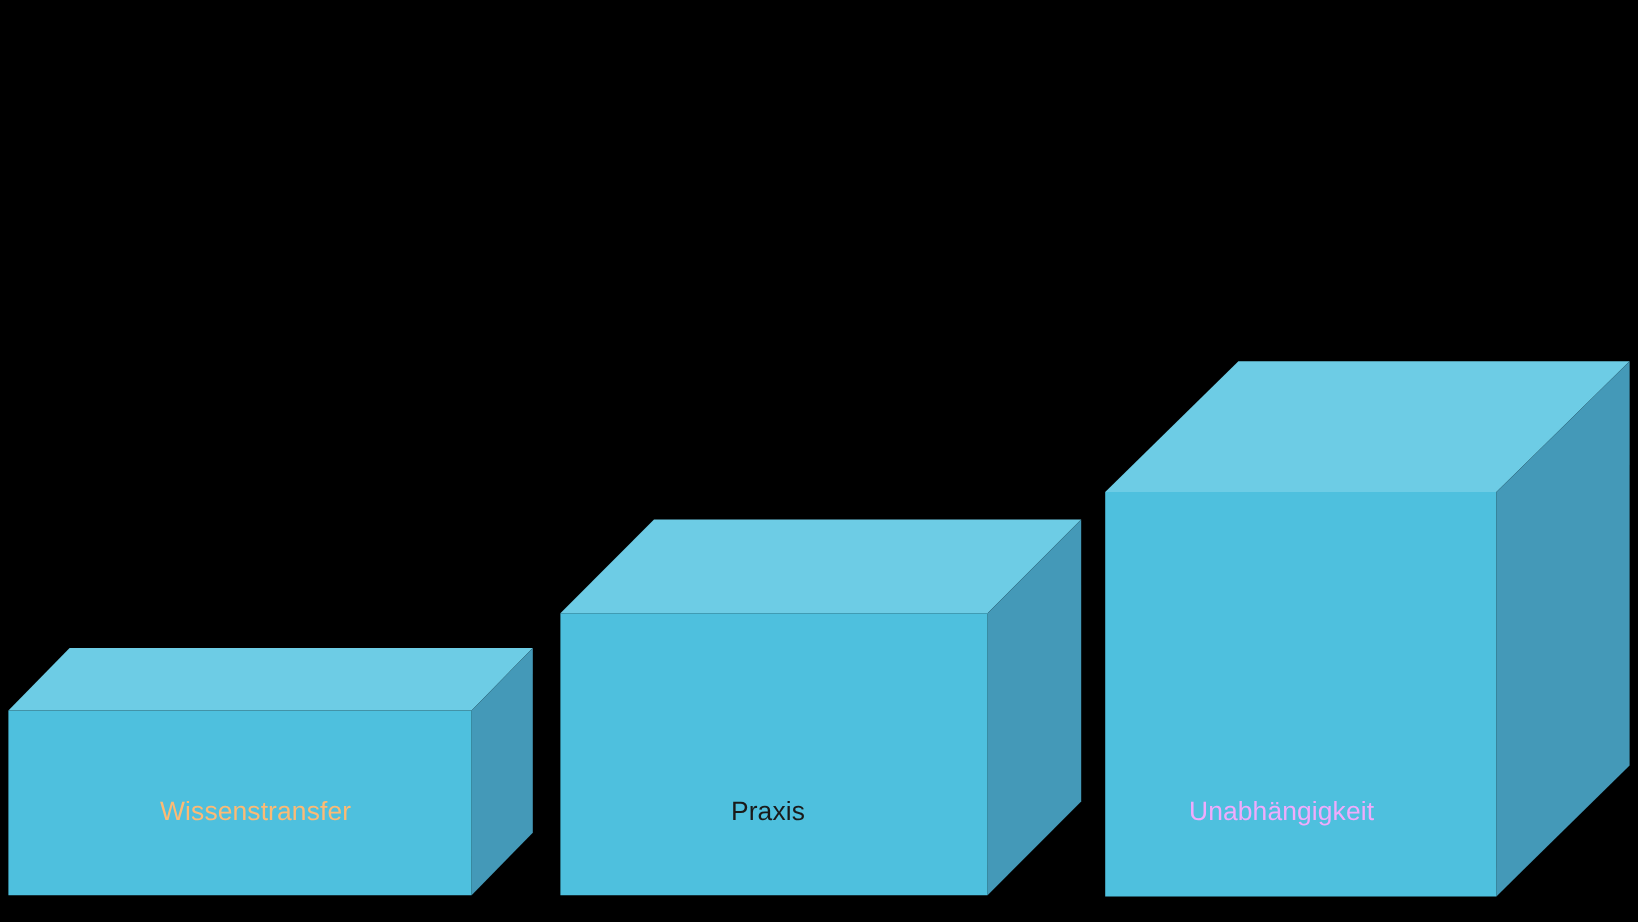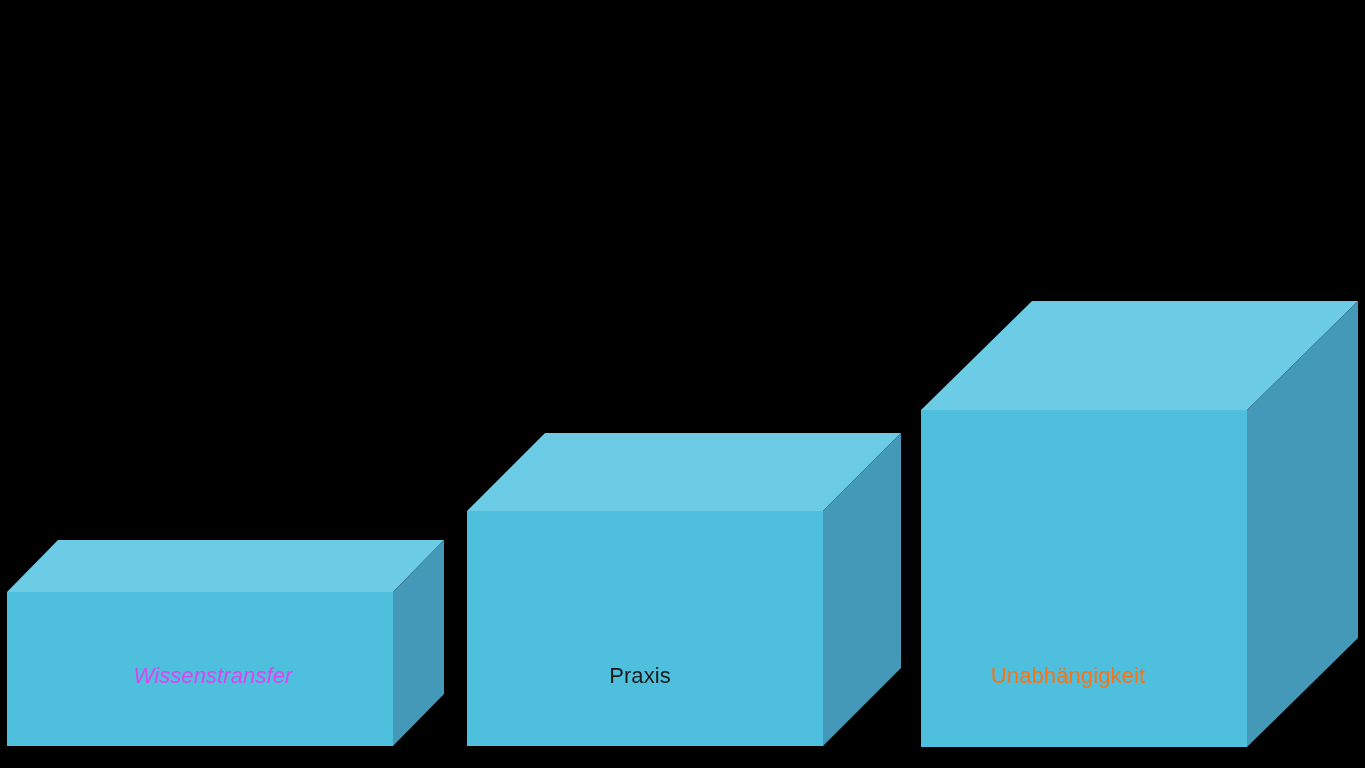--- a/index.html
+++ b/index.html
@@ -59,17 +59,17 @@
     </g>
 
     <g>
       <polygon points="921 410 1032 301 1358 301 1247 410" fill="#6dcce5"></polygon>
       <polygon points="1247 410 1358 301 1358 638 1247 747" fill="#4499b8"></polygon>
       <polygon points="921 410 1247 410 1247 747 921 747" fill="#4ec0de"></polygon>
     </g>
 
   </svg>
 
-  <div class="bar-label" style="color: #d946ef; left: 213px; top: 664px; width: auto; text-align: right; transform: translateX(-50%); font-style: italic;">Wissenstransfer</div>
+  <div class="bar-label" style="color: #fdba74; left: 213px; top: 664px; width: auto; text-align: right; transform: translateX(-50%);">Wissenstransfer</div>
   <div class="bar-label" style="color: rgb(26, 26, 26); left: 640px; top: 664px; width: auto; text-align: center; transform: translateX(-50%);">Praxis</div>
-  <div class="bar-label" style="color: #f97316; left: 1068px; top: 664px; width: auto; text-align: left; transform: translateX(-50%);">Unabhängigkeit</div>
+  <div class="bar-label" style="color: #f0abfc; left: 1068px; top: 664px; width: auto; text-align: left; transform: translateX(-50%);">Unabhängigkeit</div>
 
 </div>
 
 </body></html>

